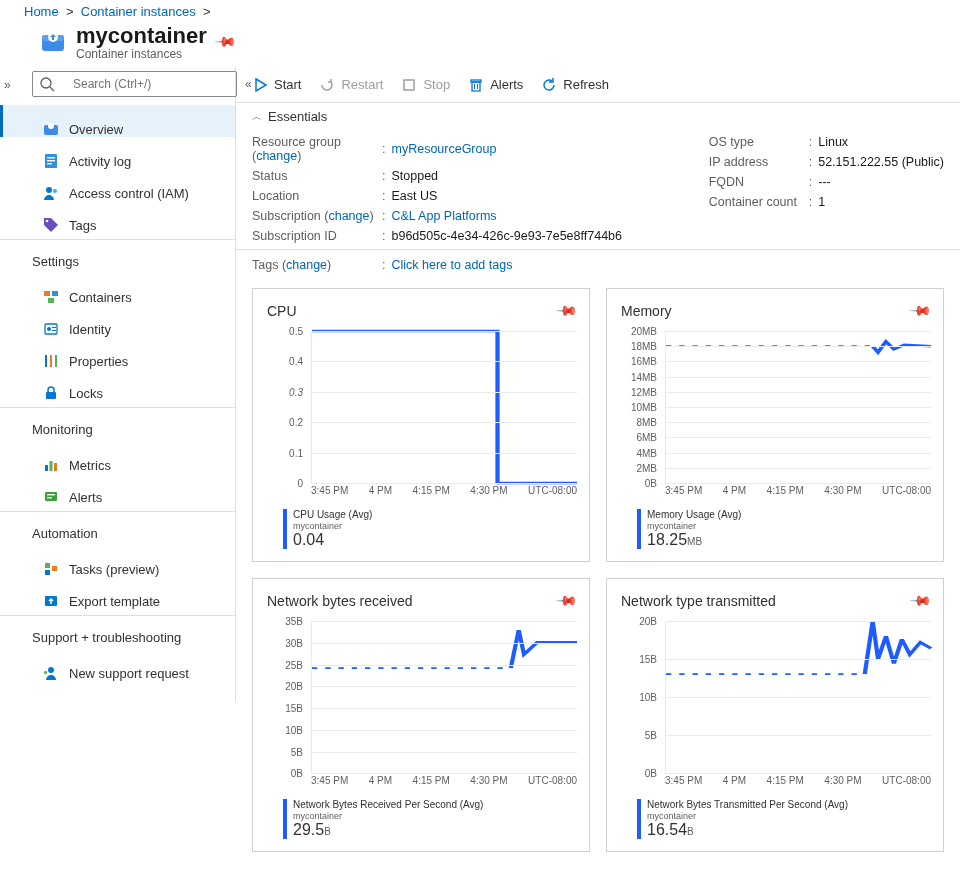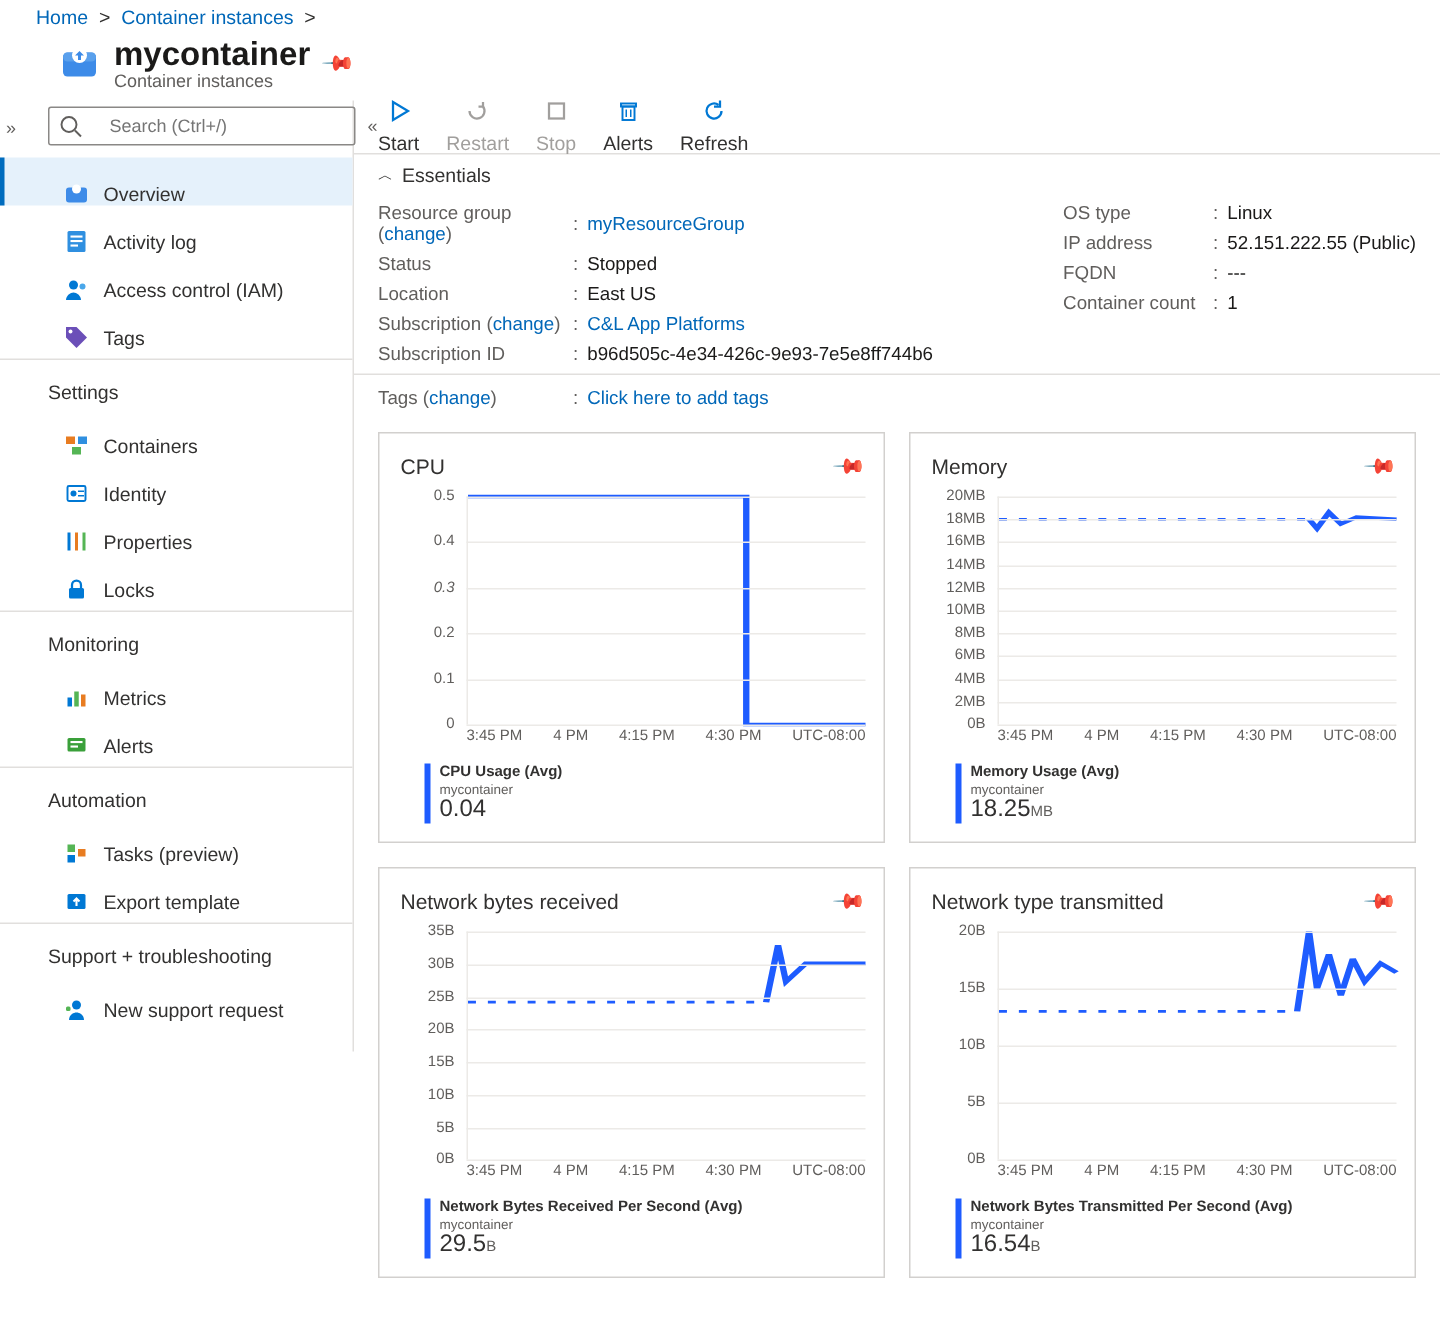--- a/index.html
+++ b/index.html
@@ -42,21 +42,21 @@
   .sb-item{display:flex;align-items:center;gap:10px;height:32px;padding:16px 10px 0 40px;cursor:pointer;font-size:13px;color:#323130;border-left:3px solid transparent;}
   .sb-item.sel{background:var(--sidebar-sel);border-left-color:#006cbe;}
   .sb-group{padding:14px 10px 4px 32px;font-size:13px;color:#323130;border-top:1px solid var(--border);margin-top:6px;}
 
   .ico{width:16px;height:16px;display:inline-flex;align-items:center;justify-content:center;flex:none;}
   .ico svg{width:16px;height:16px;}
 
   
   .pane{flex:1;padding:0 0 20px 0;}
   .cmdbar{display:flex;align-items:center;gap:18px;height:36px;padding:0 16px;border-bottom:1px solid var(--border);}
-  .cmd{display:flex;align-items:center;gap:6px;font-size:13px;color:#323130;cursor:pointer;flex-direction:column;}
+  .cmd{display:flex;align-items:center;gap:6px;font-size:13px;color:#323130;cursor:pointer;}
   .cmd.dis{color:#a19f9d;}
   .cmd .ci{width:16px;height:16px;display:inline-flex;align-items:center;justify-content:center;}
 
   .essentials-hdr{display:flex;align-items:center;gap:6px;padding:6px 16px;font-size:13px;cursor:pointer;border-bottom:1px solid #fff;}
   .ess-grid{display:flex;gap:30px;padding:4px 16px 6px 16px;font-size:12.5px;}
   .ess-col{display:flex;flex-direction:column;gap:6px;}
   .ess-row{display:flex;align-items:center;}
   .ess-k{color:#605e5c;width:130px;}
   .ess-k2{color:#605e5c;width:100px;}
   .ess-sep{color:#605e5c;padding:0 6px 0 0;}
@@ -75,21 +75,21 @@
   .ylab{position:absolute;right:4px;font-size:10px;color:#605e5c;transform:translateY(50%);}
   .gridline{position:absolute;left:44px;right:4px;height:1px;background:var(--grid);}
   .plot{position:absolute;left:44px;right:4px;top:0;bottom:18px;border-left:1px solid var(--grid);}
   .plot svg{position:absolute;inset:0;width:100%;height:100%;overflow:visible;}
   .xaxis{position:absolute;left:44px;right:4px;bottom:0;height:16px;display:flex;justify-content:space-between;font-size:10px;color:#605e5c;}
   .dashed-avg{stroke:var(--chart-line);stroke-width:1.2;stroke-dasharray:2 3;fill:none;}
   .series{stroke:var(--chart-line);stroke-width:1.6;fill:none;}
   .legend{display:flex;align-items:flex-start;gap:6px;margin-top:8px;padding-left:16px;}
   .leg-bar{width:4px;align-self:stretch;background:var(--chart-line);}
   .leg-txt{display:flex;flex-direction:column;line-height:1.15;}
-  .leg-t1{font-size:10px;color:#323130;font-weight:bold;}
+  .leg-t1{font-size:10px;color:#323130;}
   .leg-t2{font-size:9px;color:#605e5c;}
   .leg-val{font-size:16px;color:#323130;}
   .leg-unit{font-size:10px;color:#605e5c;}
 </style>
 </head>
 <body>
 
 <div class="crumbs">
   <a class="link">Home</a>
   <span> &nbsp;&gt;&nbsp; </span>

